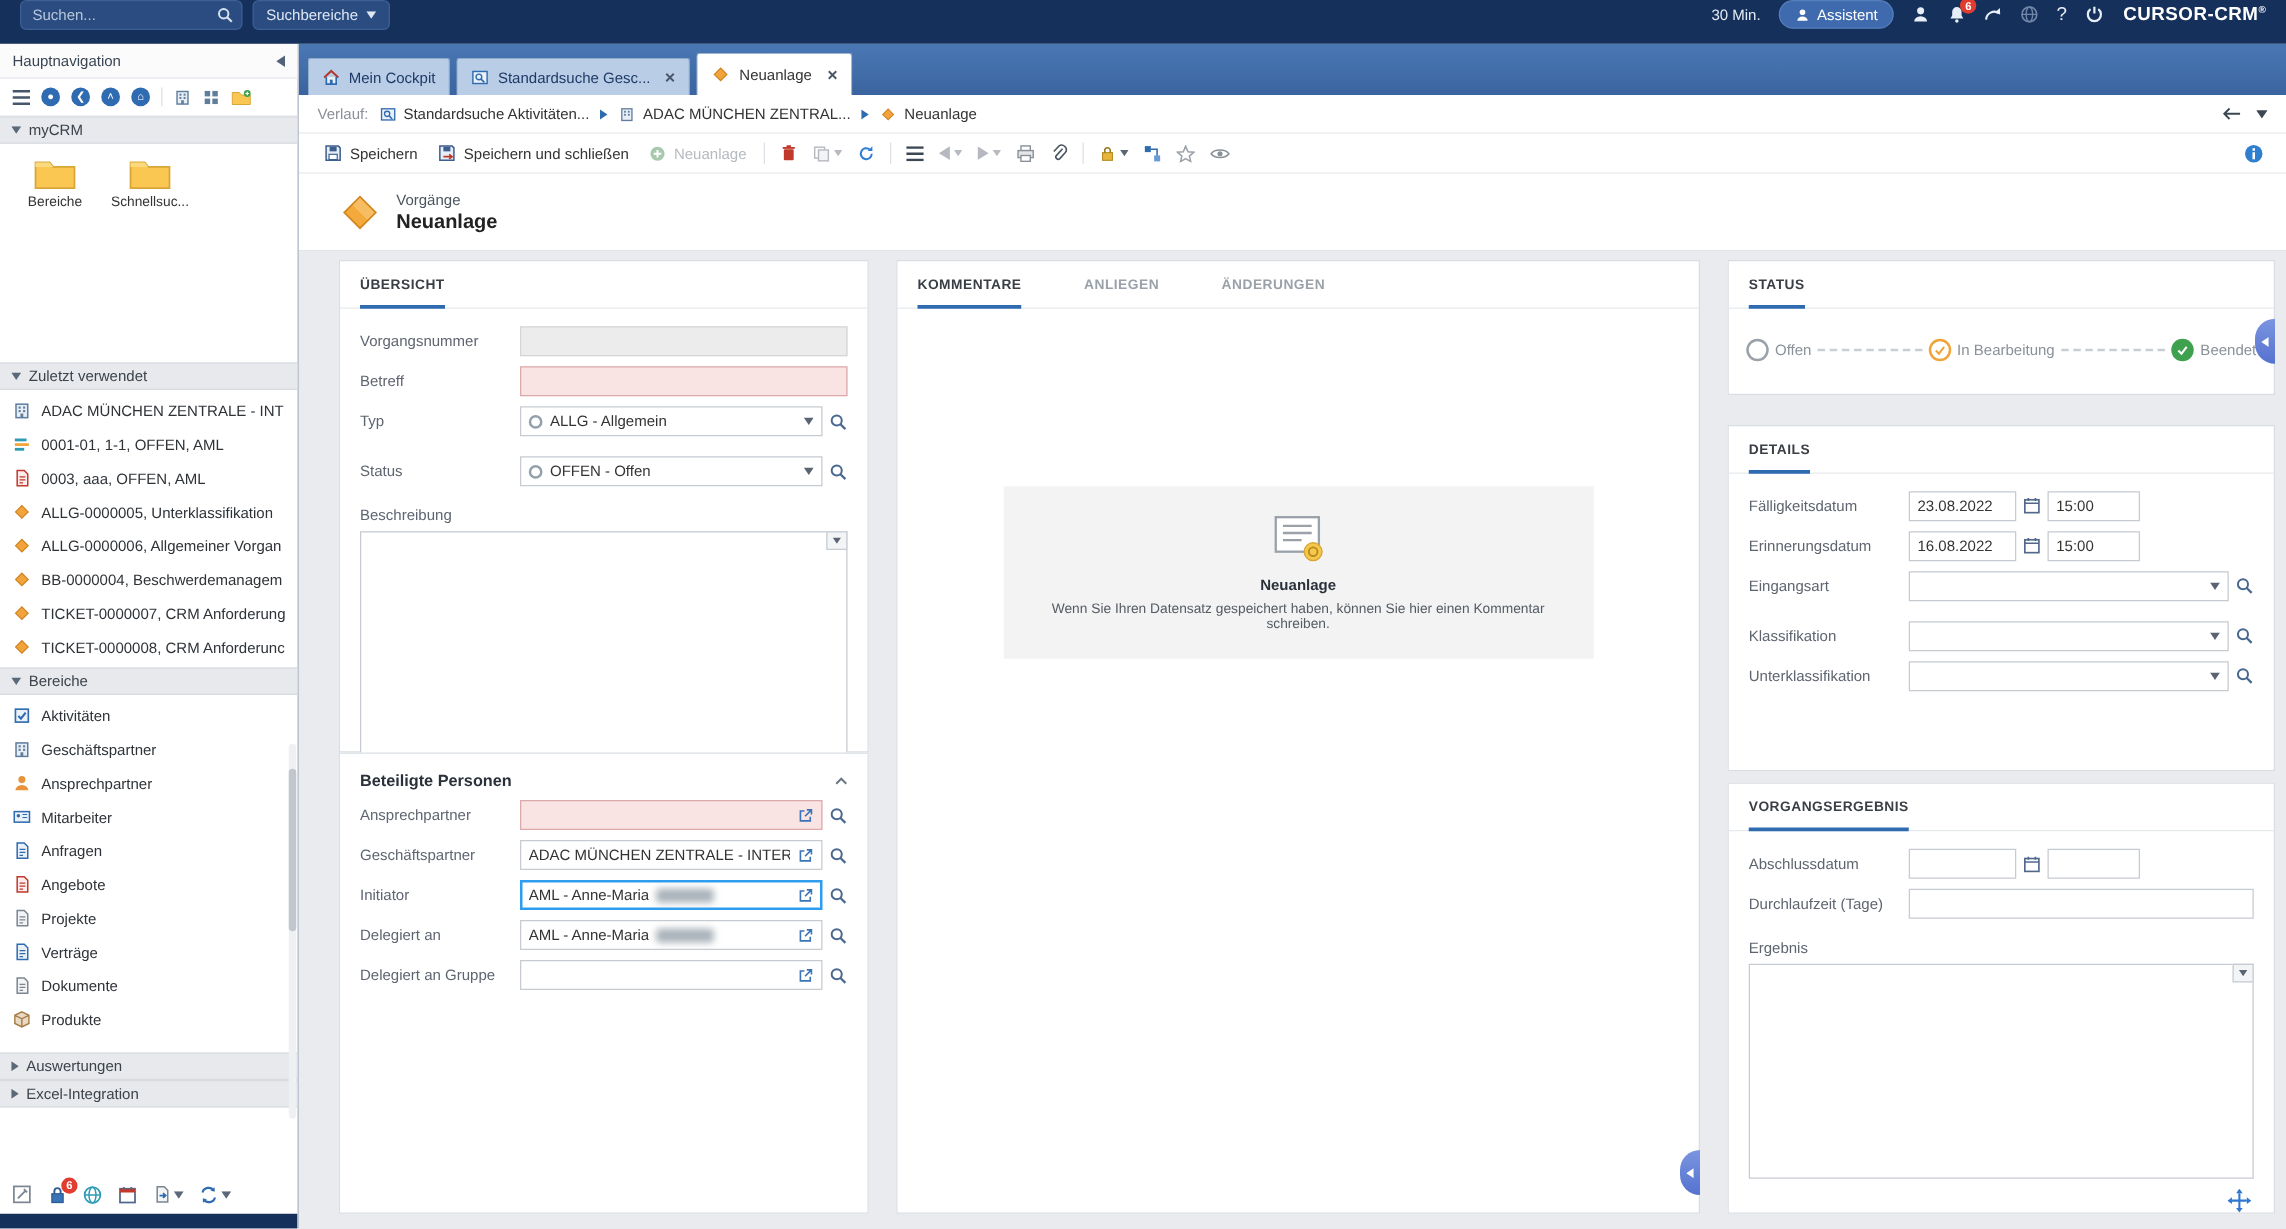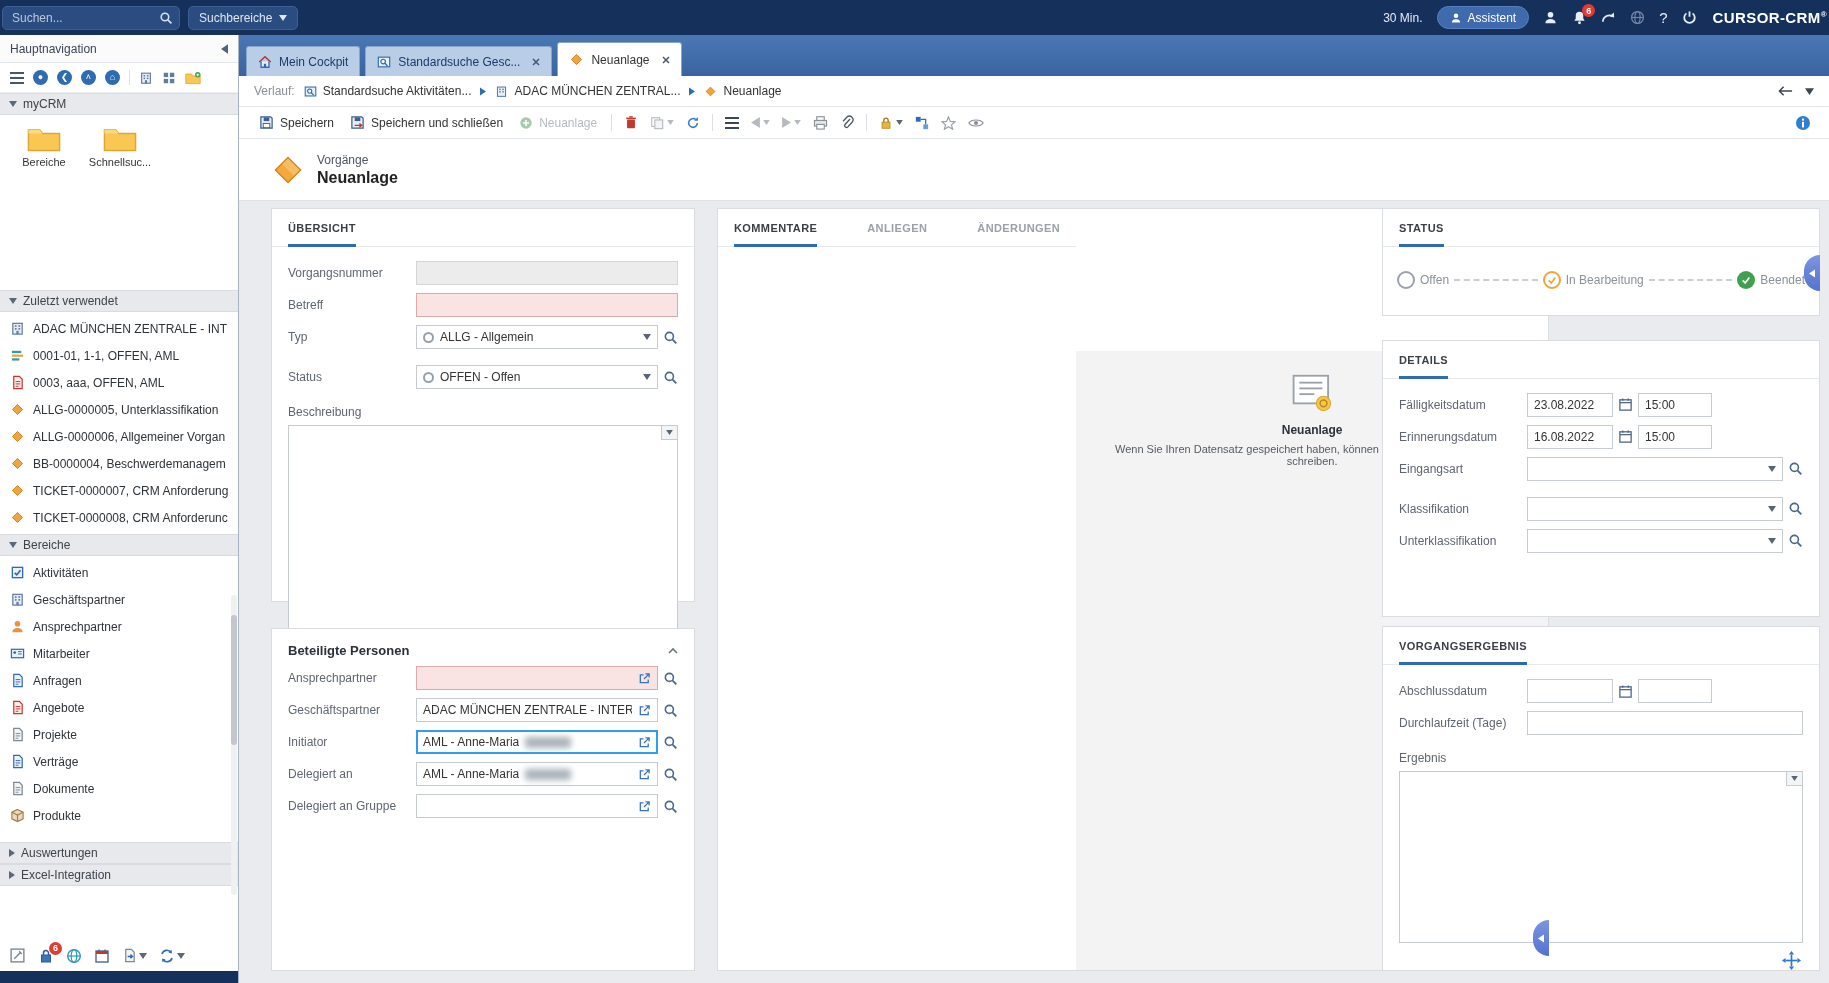--- a/index.html
+++ b/index.html
@@ -2,21 +2,21 @@
 <html><head>
 <meta charset="utf-8">
 <style>
 *{margin:0;padding:0;box-sizing:border-box}
 html,body{width:1829px;height:983px}
 body{font-family:"Liberation Sans","DejaVu Sans",sans-serif;font-size:12px;color:#333;background:#e9ebee;overflow:hidden}
 svg{display:block}
 .app{position:relative;width:1829px;height:983px;overflow:hidden}
 
 
-.topbar{position:absolute;top:0;left:0;right:0;height:35px;background:#16305c;display:flex;align-items:center;justify-content:space-between;padding:0 2px;color:#fff;z-index:30}
+.topbar{position:absolute;top:0;left:0;right:0;height:35px;background:#16305c;display:flex;align-items:flex-start;justify-content:space-between;padding:0 16px;color:#fff;z-index:30}
 .tb-left{display:flex;gap:8px;align-items:center}
 .tb-search{position:relative;width:178px;height:24px}
 .tb-search input{width:100%;height:100%;background:#2b4c80;border:1px solid #3d5f94;border-radius:5px;color:#e8eef8;padding:0 26px 0 9px;font-size:12px;font-family:inherit;outline:none}
 .tb-search input::placeholder{color:#b9c7de}
 .tb-search .mag{position:absolute;right:7px;top:5px;color:#d7e1f0;cursor:pointer}
 .tb-scope{height:24px;background:#2b4c80;border:1px solid #3d5f94;border-radius:5px;color:#dfe7f3;font-size:12px;font-family:inherit;padding:0 10px;display:flex;align-items:center;gap:7px;cursor:pointer}
 .tb-right{display:flex;align-items:center;gap:14px}
 .tb-time{font-size:12px;color:#e6ecf6}
 .tb-assist{height:23px;border-radius:12px;background:#3f6bae;border:1px solid #5580bd;color:#fff;display:flex;align-items:center;gap:6px;padding:0 12px;font-size:12px;font-family:inherit;cursor:pointer}
 .tb-ico{position:relative;color:#e8eef8;display:flex;cursor:pointer}
@@ -77,22 +77,22 @@
 
 .content{flex:1;display:flex;gap:22px;padding:7px 9px 12px 32px;overflow:hidden;background:#e9ebee}
 .card{background:#fff;border:1px solid #d9dde2;position:relative}
 .col-left{width:424px;flex:none;display:flex;flex-direction:column}
 .col-mid{flex:1;display:flex;min-width:0}
 .col-right{width:438px;flex:none;display:flex;flex-direction:column}
 .card-tabs{height:38px;border-bottom:1px solid #e6e9ec;display:flex;align-items:flex-end;gap:50px;padding:0 16px;flex:none}
 .ctab{font-size:11px;font-weight:bold;letter-spacing:.4px;color:#9aa1a9;padding-bottom:10px;cursor:pointer;border-bottom:3px solid transparent;margin-bottom:-1px;white-space:nowrap}
 .ctab.active{color:#3a3f45;border-bottom-color:#2f6bb0}
 .card.overview{height:394px}
-.card.persons{margin-top:26px;flex:1}
-.card.comments{flex:1;display:flex;flex-direction:row}
+.card.persons{flex:1}
+.card.comments{flex:1;display:flex;flex-direction:column}
 .card.status{height:109px}
 .card.details{height:281px;margin-top:24px}
 .card.result{flex:1;margin-top:9px}
 
 .frow{display:flex;align-items:center;margin:8px 16px 0}
 .frow.first{margin-top:14px}
 .flabel{width:128px;flex:none;font-size:12px;color:#5f6570}
 .fctrl{flex:1;display:flex;align-items:center;gap:5px;min-width:0}
 .tin{height:24px;border:1px solid #c6cbd2;background:#fff;font-size:12px;font-family:inherit;padding:0 6px;flex:1;min-width:0;outline:none;color:#333}
 .tin.dis{background:#ececec;border-color:#d5d5d5}

